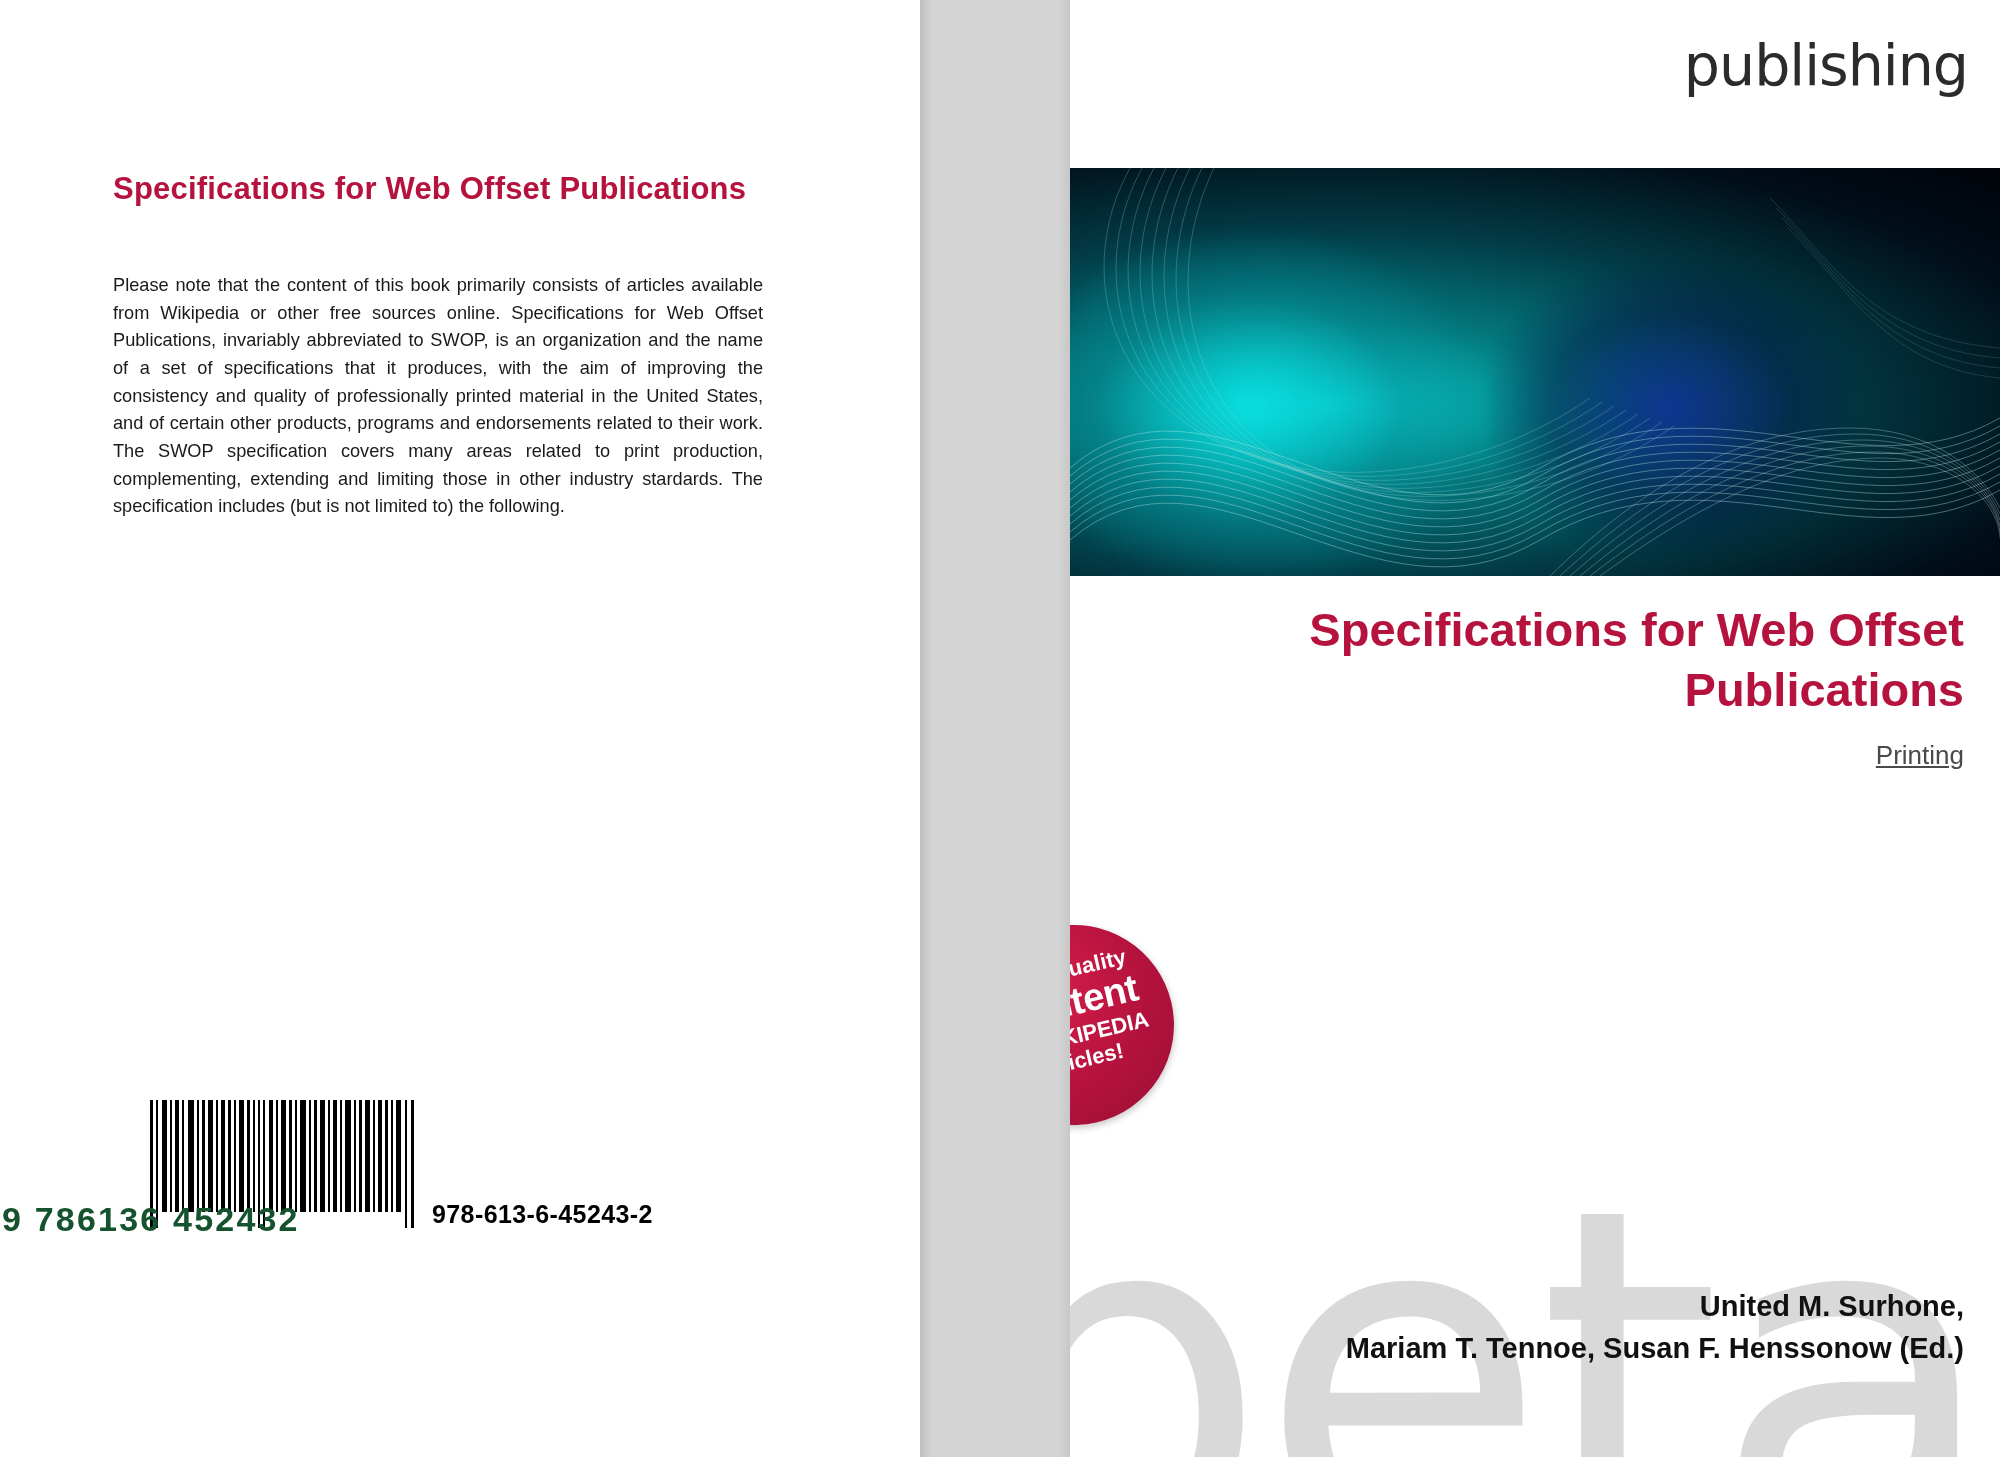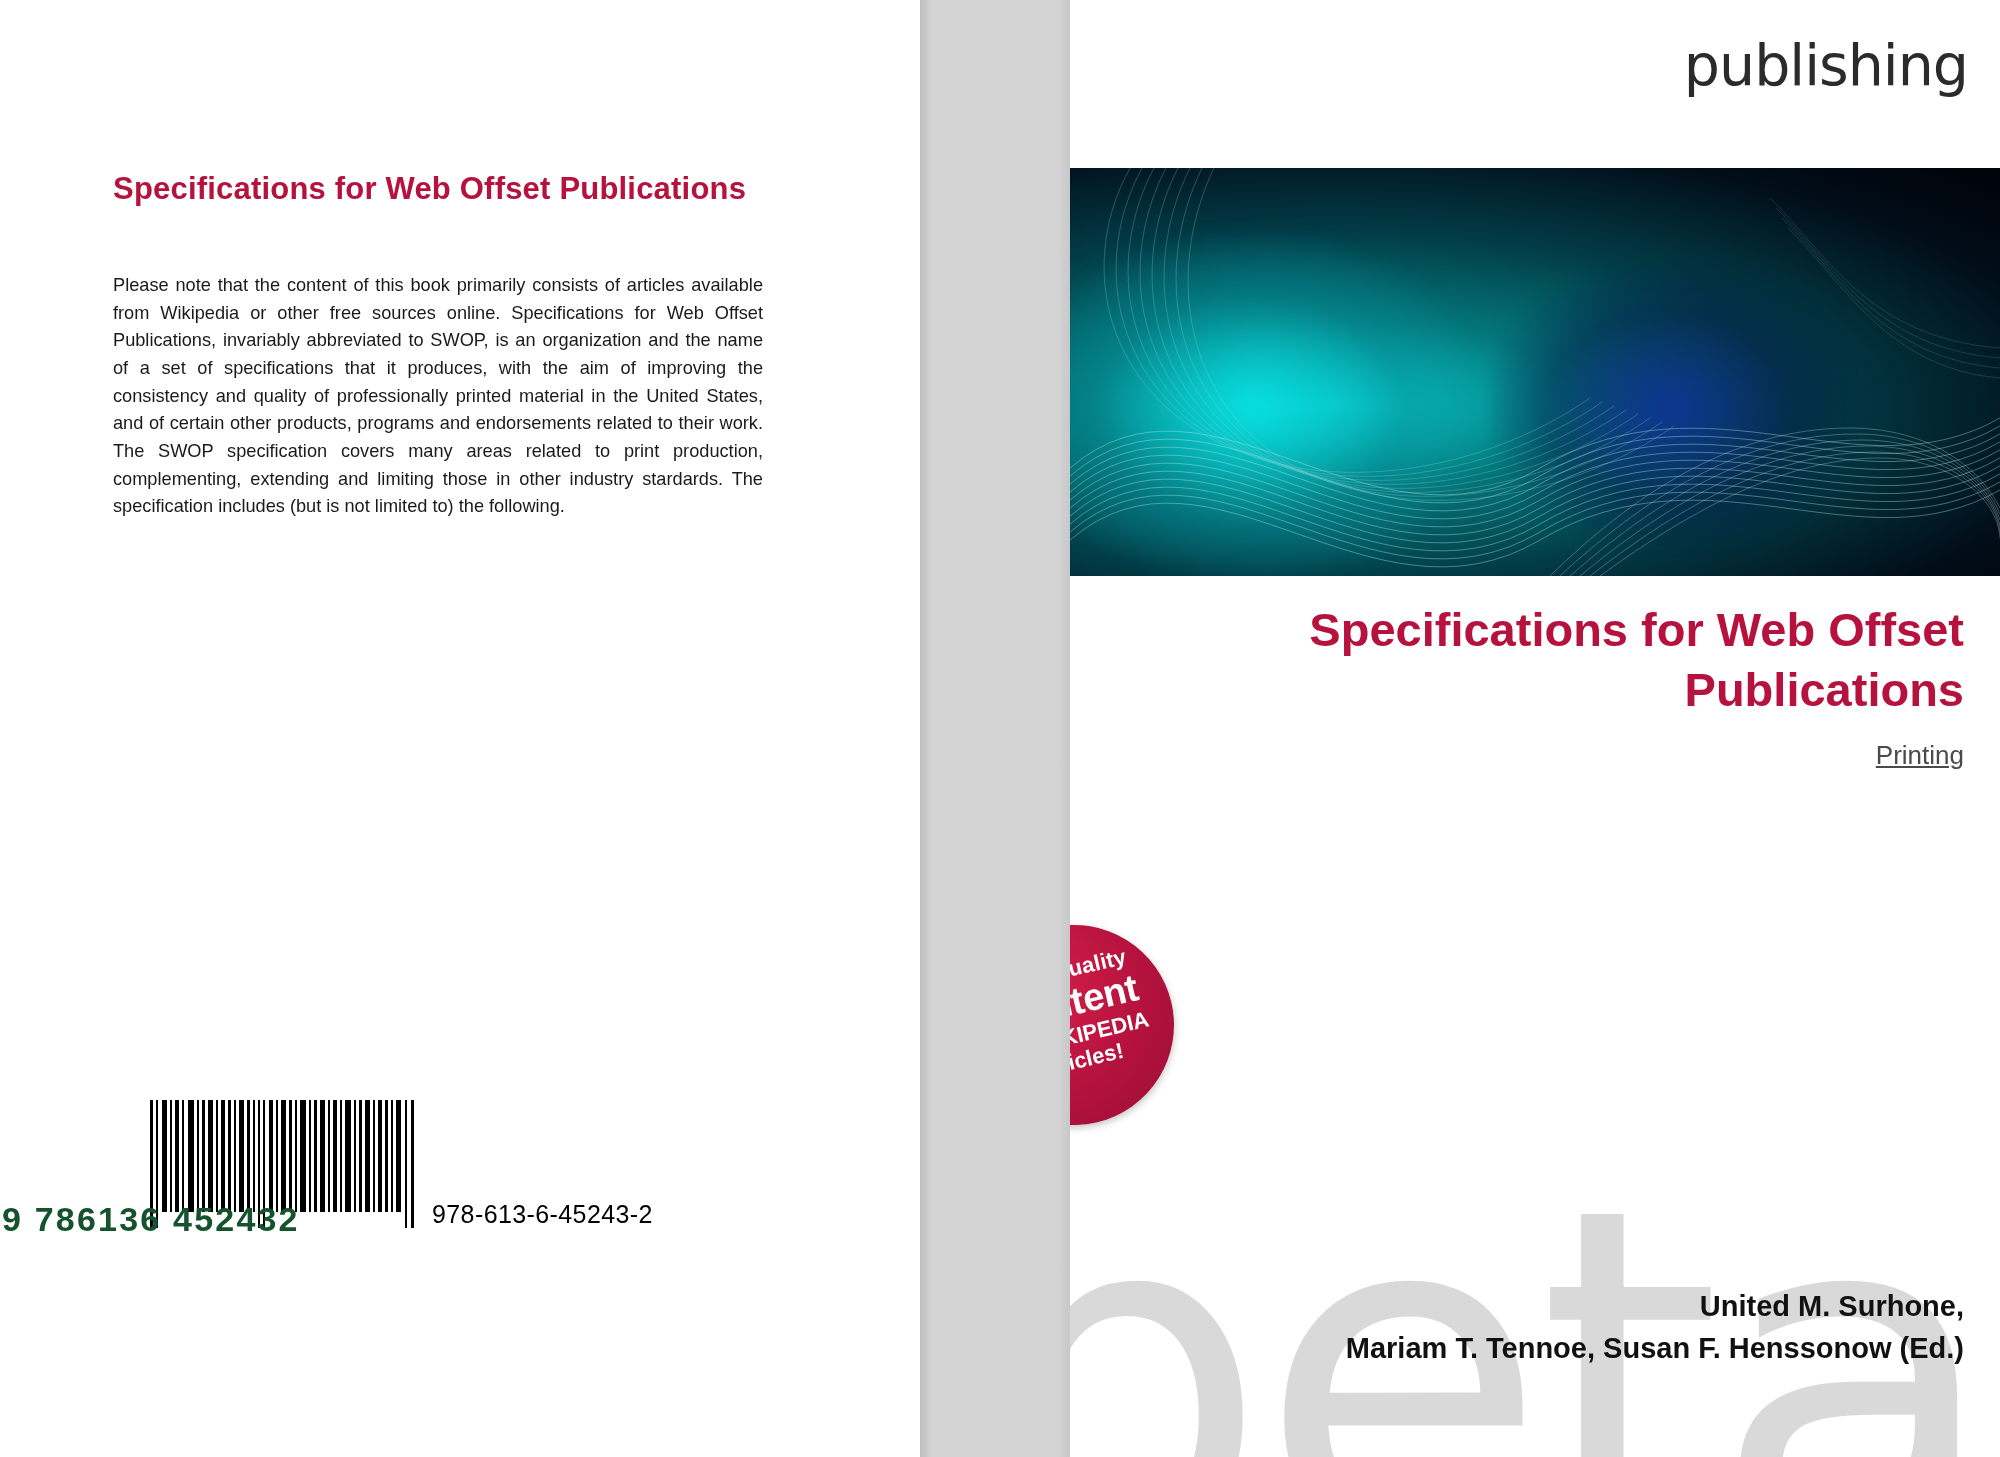--- a/index.html
+++ b/index.html
@@ -77,21 +77,21 @@
     font-size: 34px;
     font-weight: bold;
     letter-spacing: 2.2px;
     color: #14532d;
   }
   #isbn-text {
     position: absolute;
     left: 432px;
     top: 1200px;
     font-size: 25px;
-    font-weight: normal;
+    font-weight: bold;
     color: #000;
     letter-spacing: 0.4px;
   }
 
   
   #spine {
     position: absolute;
     left: 920px;
     top: 0;
     width: 150px;

